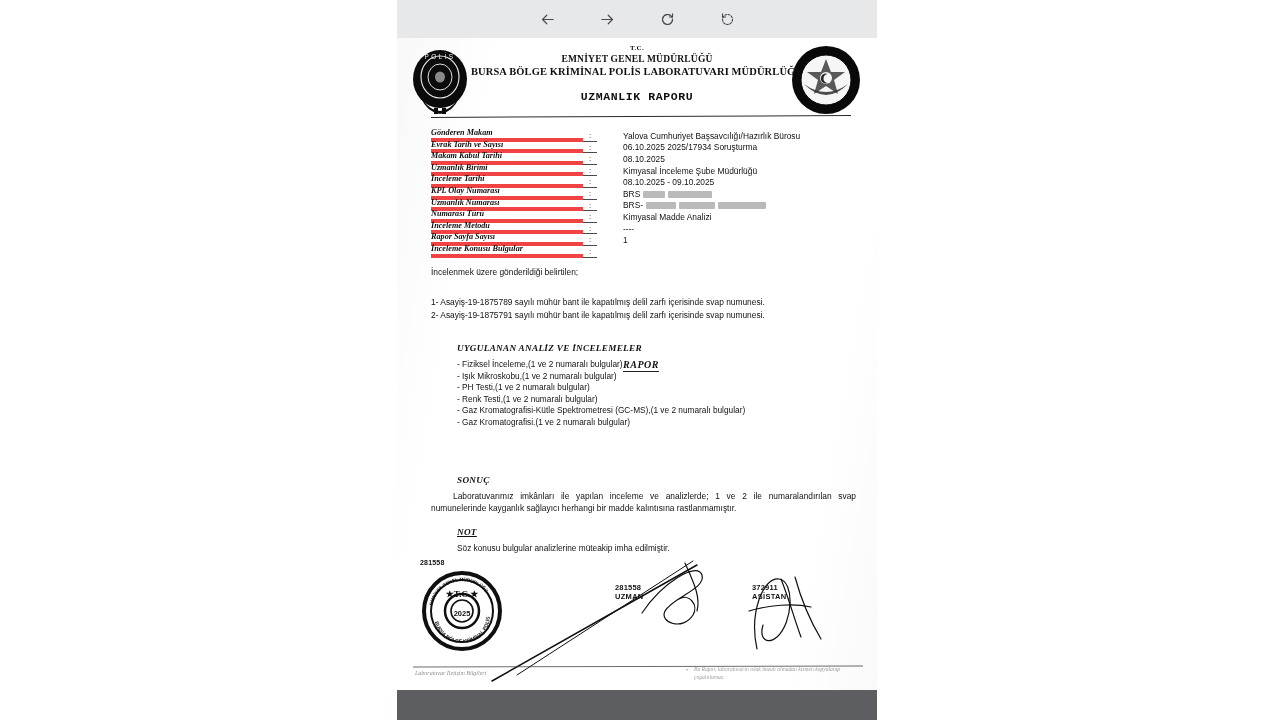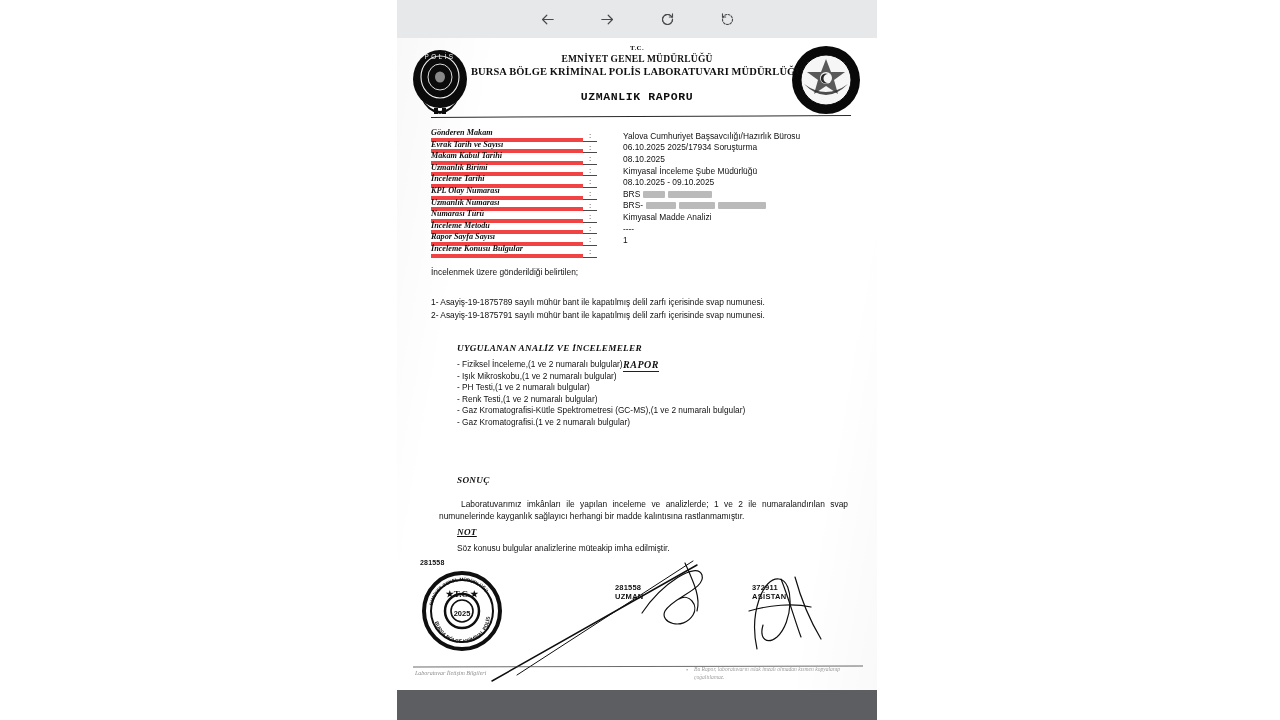--- a/index.html
+++ b/index.html
@@ -125,21 +125,21 @@
   #analysis-list{
     position:absolute;left:60px;top:321px;width:400px;
     font-size:8.3px;line-height:11.6px;
   }
   #analysis-list div{white-space:nowrap;}
 
   #sonuc-body{
     position:absolute;left:34px;top:452px;width:425px;
     font-size:8.4px;line-height:12.4px;text-align:justify;
   }
-  #sonuc-body p{margin:8px;text-indent:22px;}
+  #sonuc-body p{margin:0;text-indent:22px;}
 
   #not-body{
     position:absolute;left:60px;top:504px;width:380px;
     font-size:8.3px;line-height:12px;
   }
 
   
   #sig-zone{position:absolute;left:0;top:515px;width:480px;height:120px;}
   #stamp{position:absolute;left:25px;top:18px;width:80px;height:80px;}
   #stamp-num{

